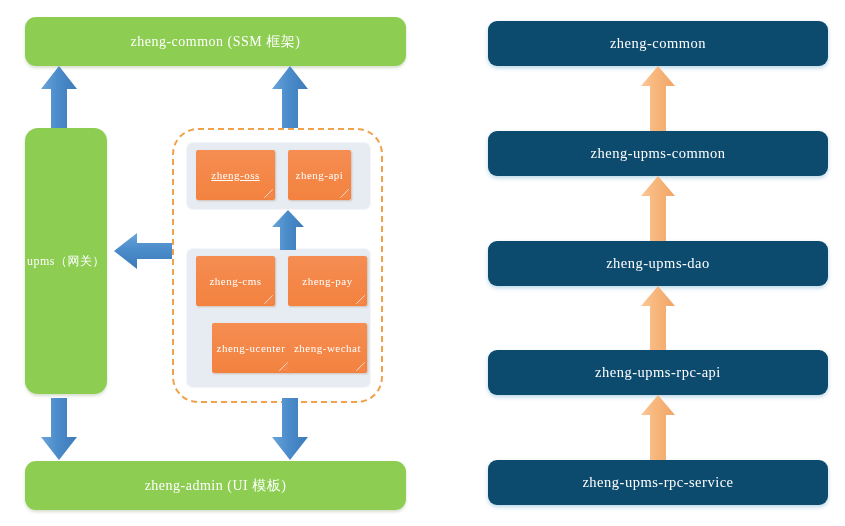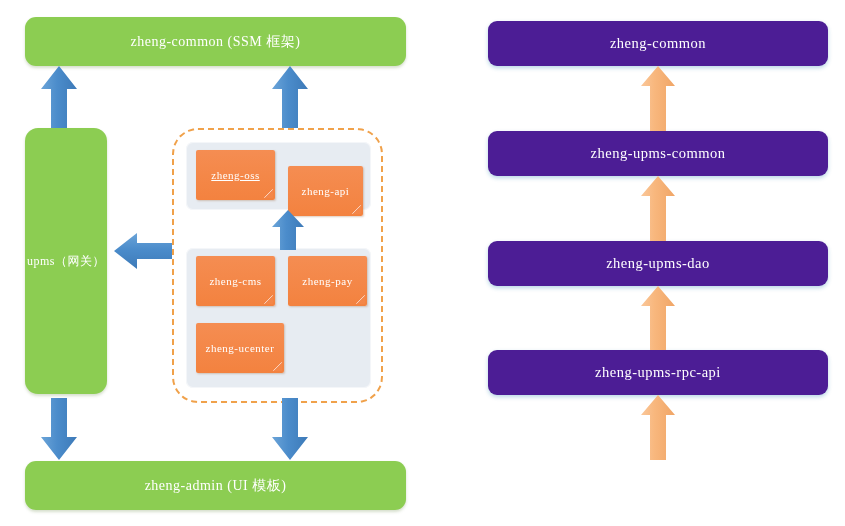--- a/index.html
+++ b/index.html
@@ -41,21 +41,21 @@
     box-shadow: 0 2px 3px rgba(120,150,90,0.30);
   }
   .green.tall {
     border-radius: 13px;
     line-height: 1.9;
     font-size: 12px;
   }
 
   
   .blue {
-    background: #4c1d95;
+    background: #0c4a6e;
     border-radius: 9px;
     font-size: 14.5px;
     box-shadow: 0 2px 4px rgba(20,120,170,0.30);
   }
 
   
   .orange {
     background: #f4884b;
     background: linear-gradient(180deg, #f58d52 0%, #f3823f 100%);
     border-radius: 2px;
@@ -118,34 +118,37 @@
     <span class="nowrap">zheng-admin (UI 模板)</span>
   </div>
 
   <div class="dashed-group" style="left:172px; top:128px; width:211px; height:275px;"></div>
 
   <div class="panel" style="left:186px; top:142px; width:185px; height:68px;"></div>
 
   <div class="box orange" style="left:196px; top:150px; width:79px; height:50px;text-decoration:underline;">
     <span class="nowrap">zheng-oss</span>
   </div>
-  <div class="box orange" style="left:288px; top:150px; width:75px; height:50px;margin-top:16px;">
+  <div class="box orange" style="left:288px; top:150px; width:63px; height:50px;">
     <span class="nowrap">zheng-api</span>
   </div>
 
   <div class="panel" style="left:186px; top:248px; width:185px; height:140px;"></div>
 
   <div class="box orange" style="left:196px; top:256px; width:79px; height:50px;">
     <span class="nowrap">zheng-cms</span>
   </div>
   <div class="box orange" style="left:288px; top:256px; width:79px; height:50px;font-family:Liberation Serif, serif;">
     <span class="nowrap">zheng-pay</span>
   </div>
-  <div class="box orange" style="left:196px; top:323px; width:88px; height:50px;">
+  <div class="box orange" style="left:212px; top:323px; width:78px; height:50px;">
     <span class="nowrap">zheng-ucenter</span>
+  </div>
+  <div class="box orange" style="left:288px; top:323px; width:79px; height:50px;">
+    <span class="nowrap">zheng-wechat</span>
   </div>
 
   <div class="arrow" style="left:40px; top:66px;">
     <svg width="38" height="62" viewBox="0 0 38 62">
       <defs>
         <linearGradient id="bg1" x1="0" y1="0" x2="1" y2="0">
           <stop offset="0%" stop-color="#6ba4d8"></stop>
           <stop offset="45%" stop-color="#4b8ccb"></stop>
           <stop offset="100%" stop-color="#3d7ab8"></stop>
         </linearGradient>
@@ -200,20 +203,23 @@
   </div>
 
   <div class="box blue" style="left:488px; top:241px; width:340px; height:45px;">
     <span class="nowrap">zheng-upms-dao</span>
   </div>
 
   <div class="box blue" style="left:488px; top:350px; width:340px; height:45px;">
     <span class="nowrap">zheng-upms-rpc-api</span>
   </div>
 
+  <div class="box blue" style="left:488px; top:460px; width:340px; height:45px;">
+    <span class="nowrap">zheng-upms-rpc-service</span>
+  </div>
 
   <div class="arrow" style="left:640px; top:66px;">
     <svg width="36" height="65" viewBox="0 0 36 65">
       <defs>
         <linearGradient id="og1" x1="0" y1="0" x2="1" y2="0">
           <stop offset="0%" stop-color="#fac79a"></stop>
           <stop offset="40%" stop-color="#f8b77d"></stop>
           <stop offset="100%" stop-color="#f0a566"></stop>
         </linearGradient>
       </defs>

